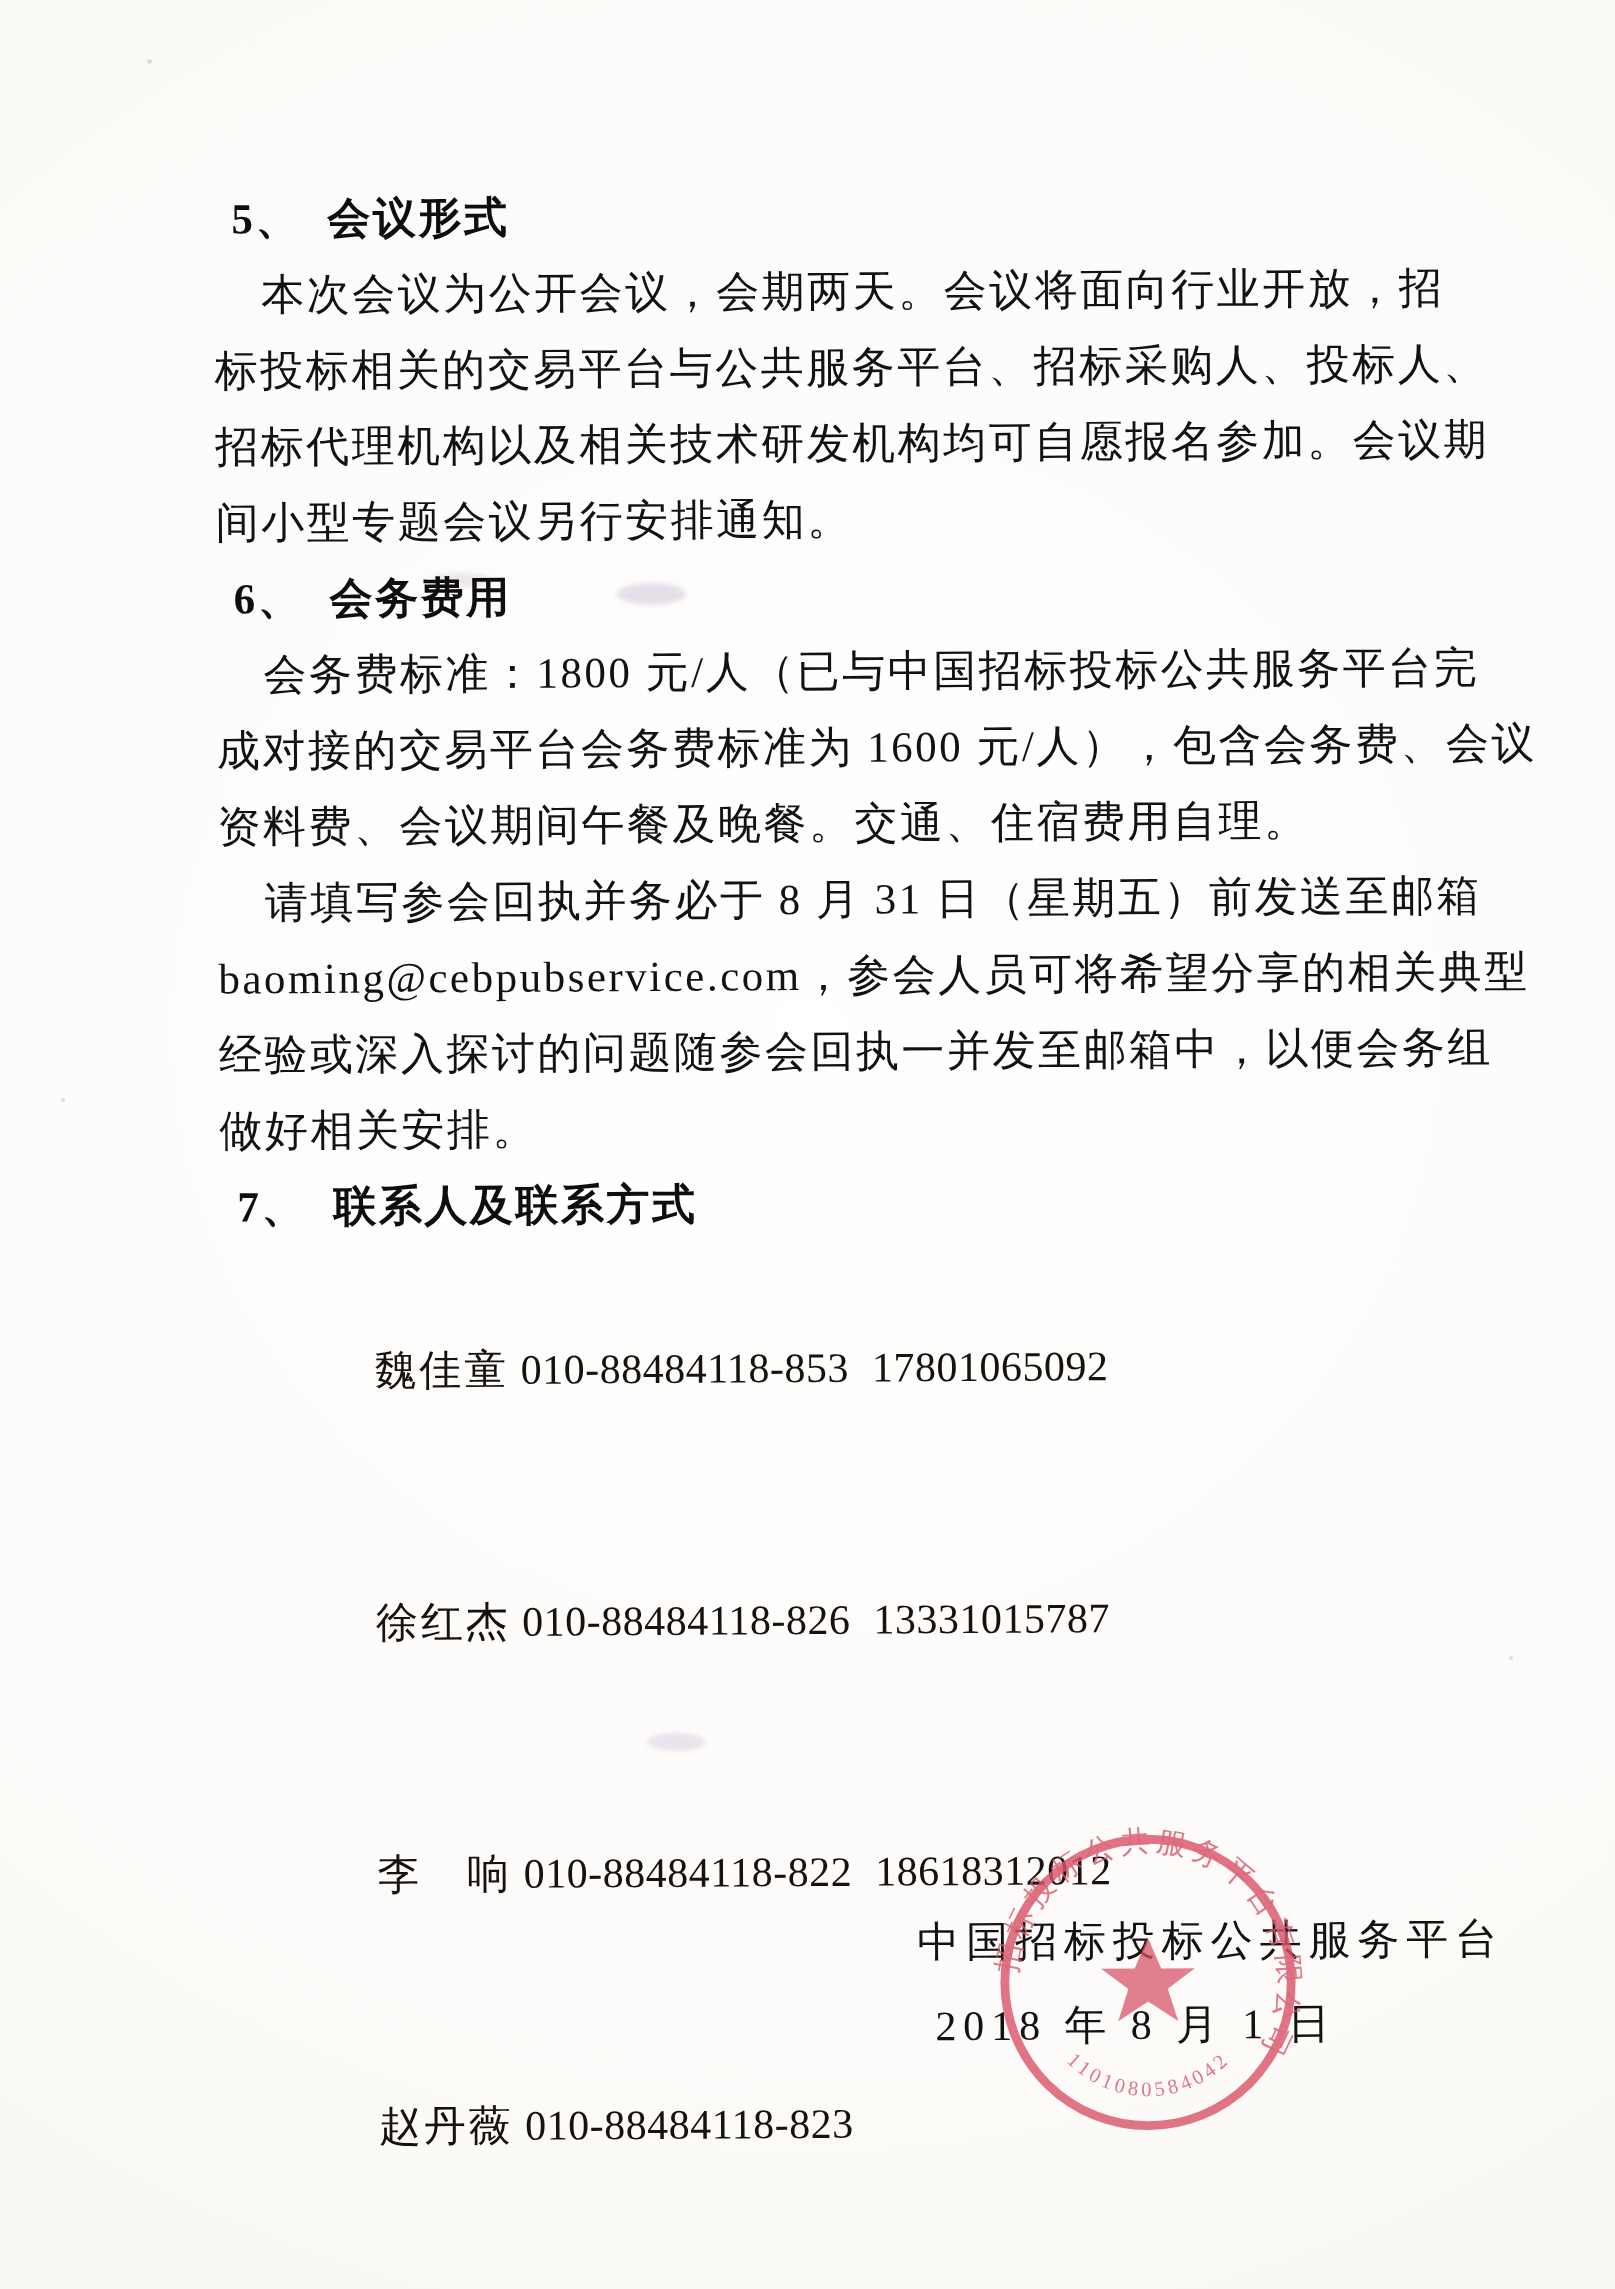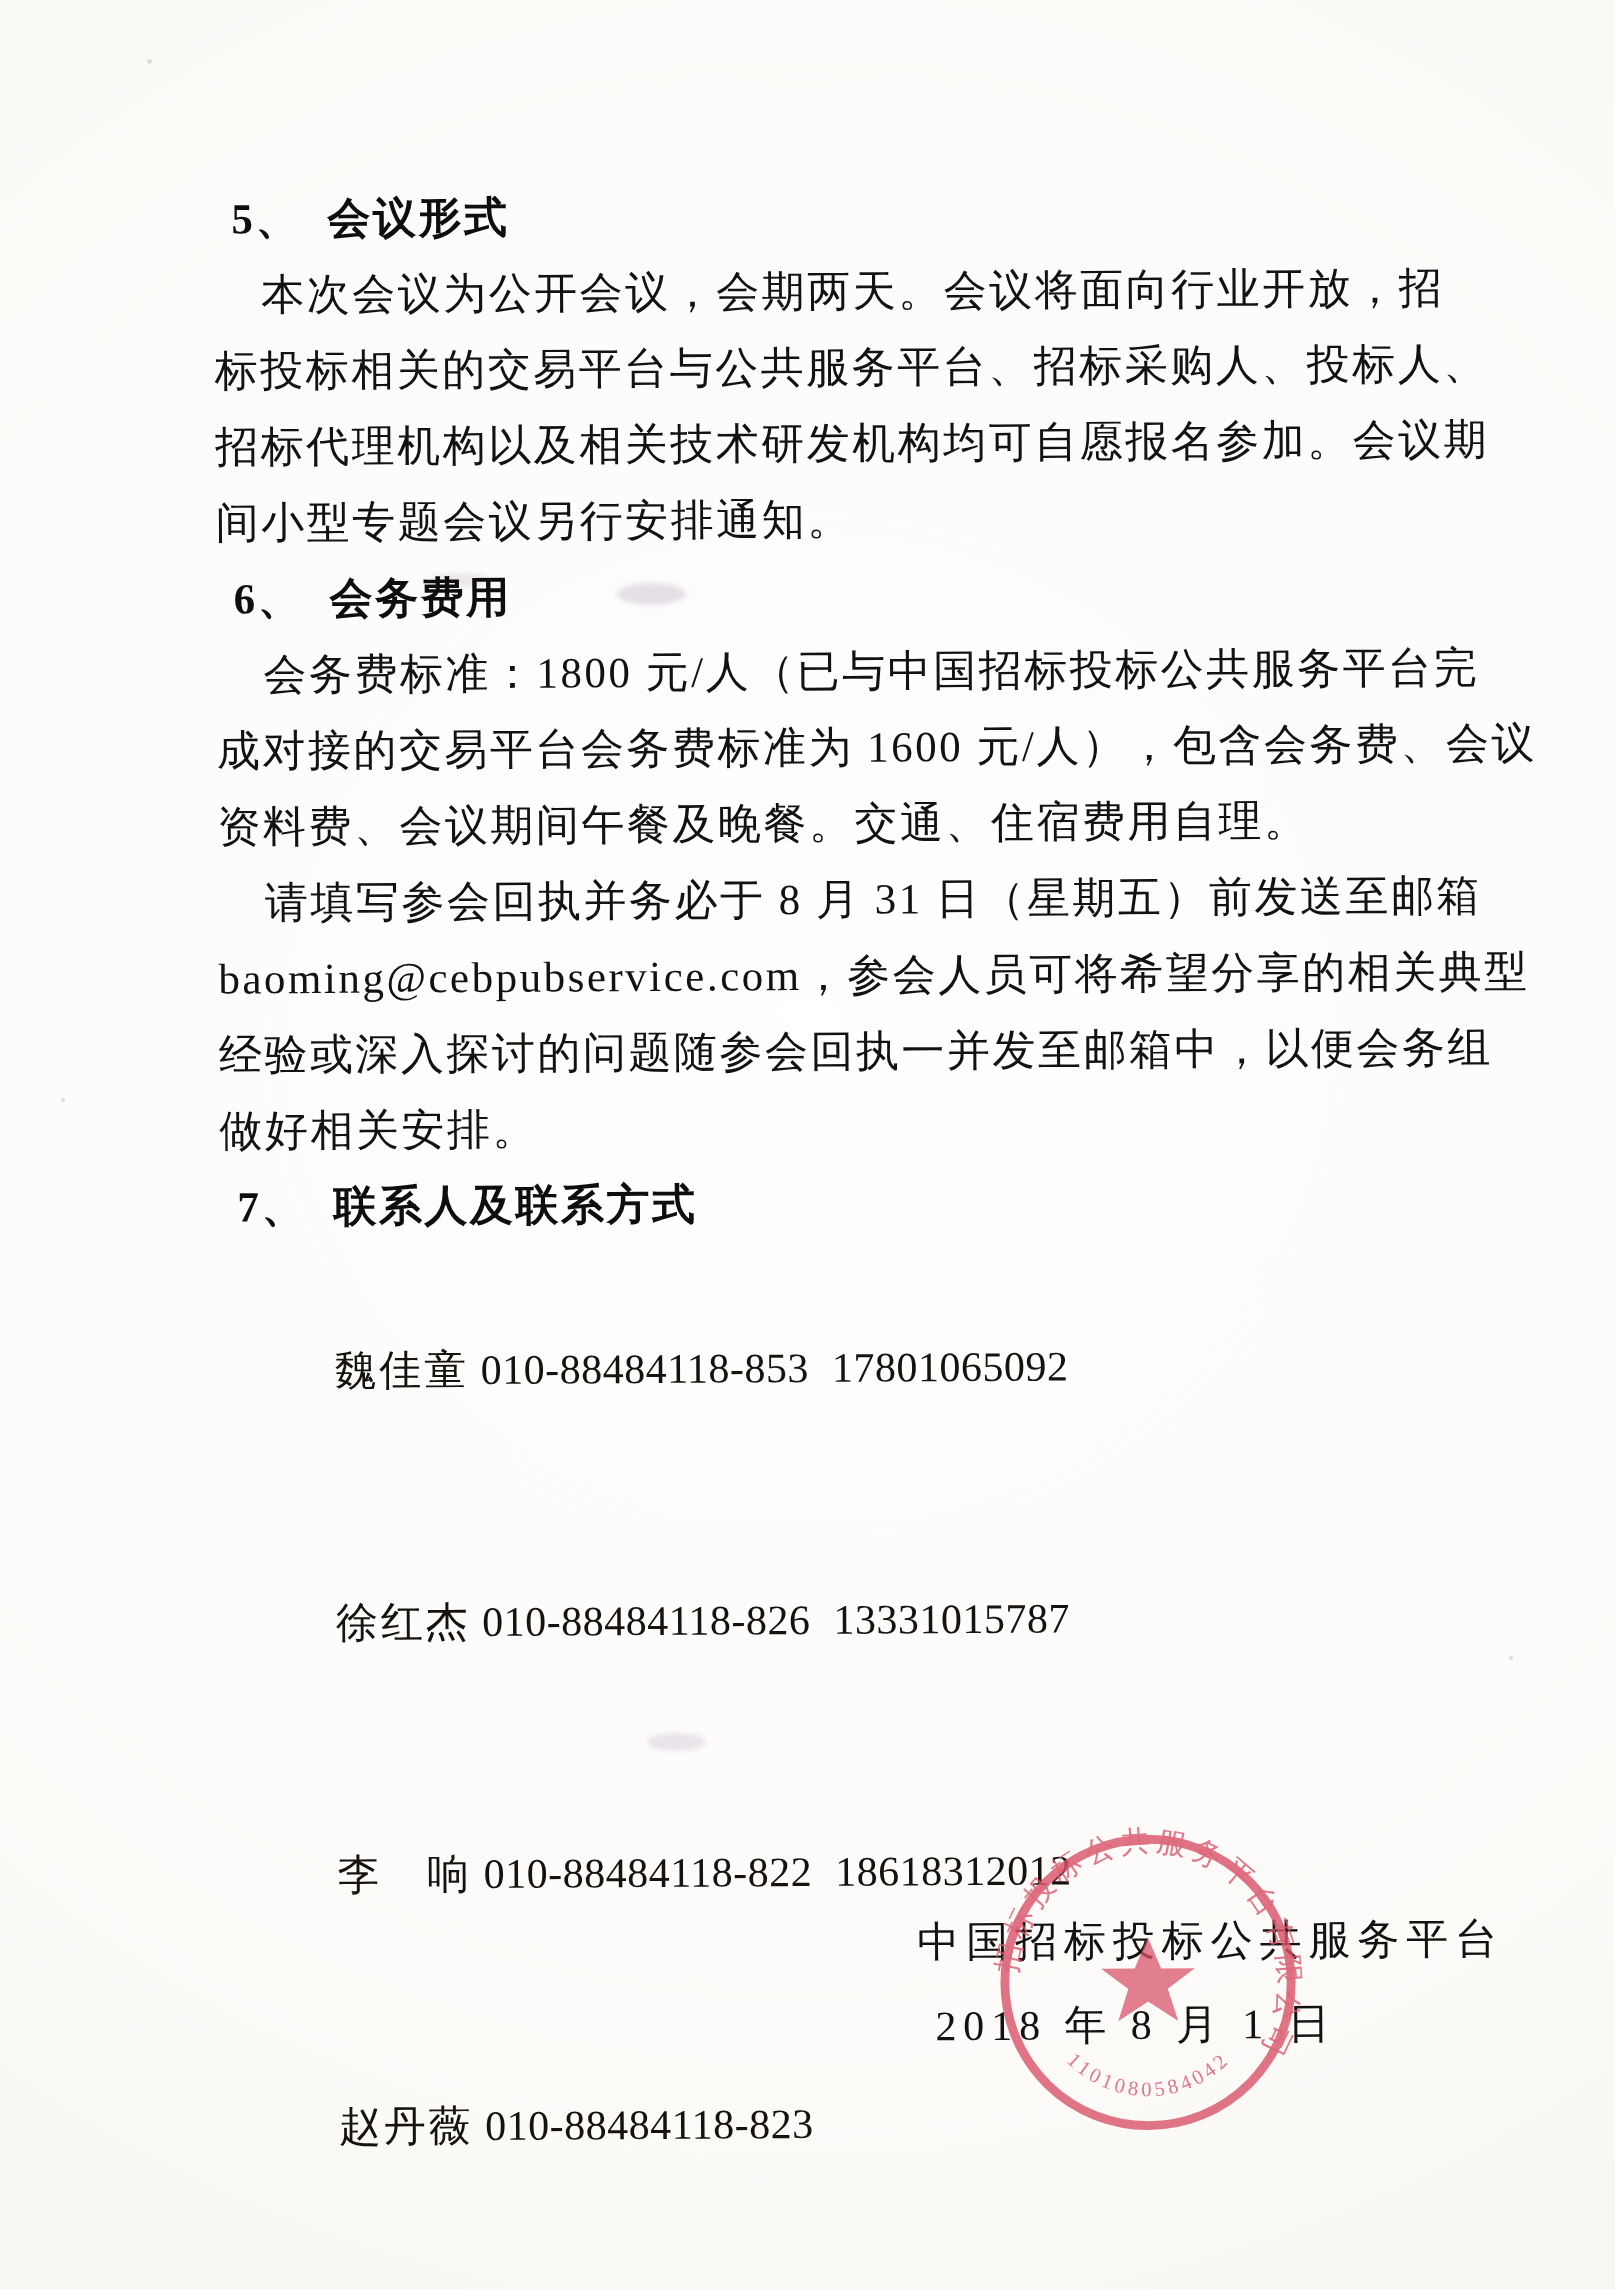--- a/index.html
+++ b/index.html
@@ -57,20 +57,21 @@
   }
   .contact-line {
     font-size: 42px;
     line-height: 84px;
     letter-spacing: 1px;
     white-space: pre;
     padding-left: 21.6px;
   }
   .contact-line .cn {
     letter-spacing: 2.9px;
+    margin-left: 40px;
   }
   .mono-ish {
     font-family: "Liberation Serif", "DejaVu Serif", serif;
     letter-spacing: 0.5px;
   }
   .signature-block {
     position: absolute;
     right: 194px;
     top: 1901px;
     text-align: left;

